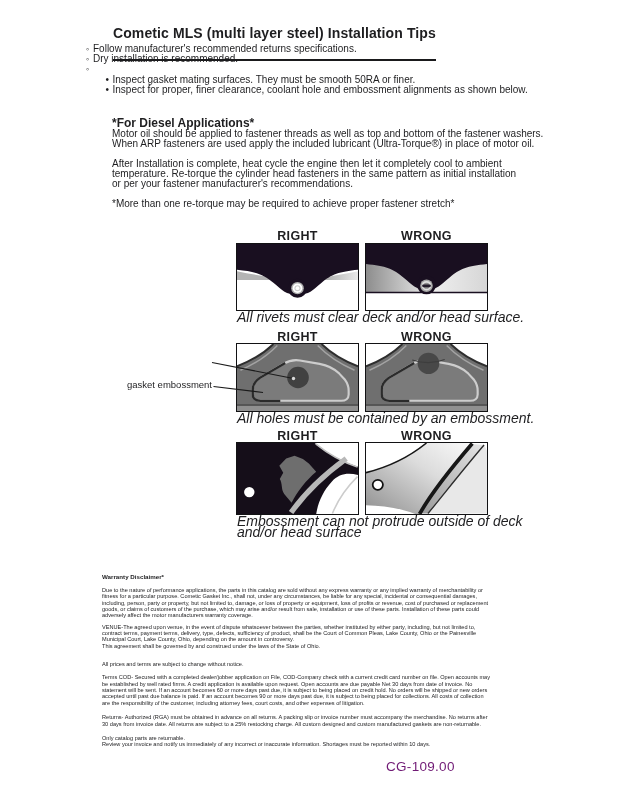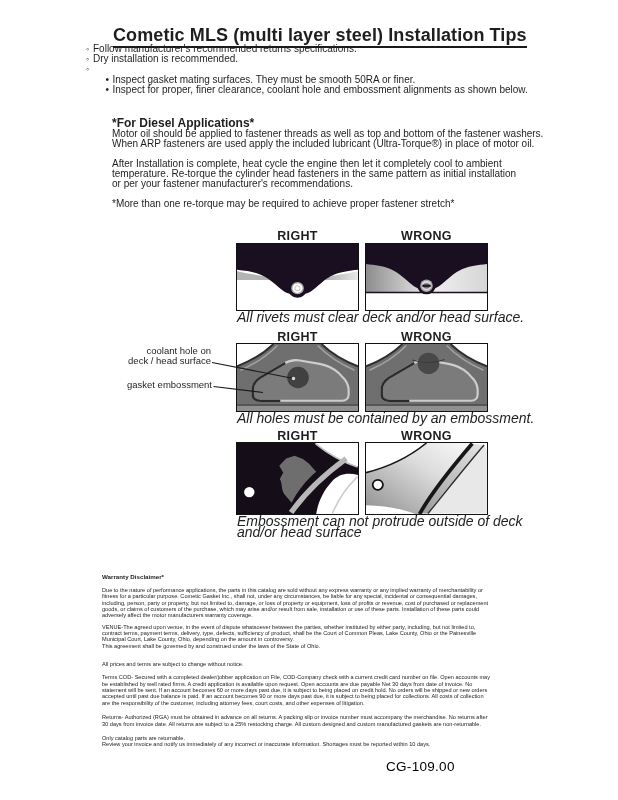--- a/index.html
+++ b/index.html
@@ -2,22 +2,22 @@
 <html><head>
 <meta charset="utf-8">
 <style>
   html,body{margin:0;padding:0;background:#ffffff;}
   .page{position:relative;width:618px;height:800px;background:#ffffff;overflow:hidden;
         font-family:"Liberation Sans","DejaVu Sans",sans-serif;color:#1e1e20;}
   .abs{position:absolute;}
   .pre{white-space:pre-line;}
 
   
-  .doc-title{left:113px;top:25px;font-size:18px;font-weight:bold;
-             border-bottom:2px solid #1a1a1c;padding-bottom:0;letter-spacing:.1px;}
+  .doc-title{left:113px;top:25px;font-size:14px;font-weight:bold;
+             border-bottom:2px solid #1a1a1c;padding-bottom:18px;letter-spacing:.1px;}
 
   
   .bullets{left:86px;top:44px;width:460px;font-size:10px;line-height:10.2px;}
   .b-row{display:flex;align-items:flex-start;}
   .b-row .marker{flex:0 0 7px;font-size:9px;line-height:10.2px;}
   .b-row.lvl2{padding-left:19.5px;}
   .b-row.lvl2 .marker{font-size:10px;}
 
   
   .diesel{left:112px;top:117px;width:450px;font-size:10px;line-height:10.2px;}
@@ -42,21 +42,21 @@
   .disclaimer{left:102px;top:573px;width:415px;font-size:5.6px;line-height:6.35px;color:#232325;}
   .disclaimer h4{margin:0;font-size:6.2px;line-height:7px;font-weight:bold;}
   .disclaimer p{margin:0;}
   .disclaimer .d1{margin-top:7px;}
   .disclaimer .d2{margin-top:5px;}
   .disclaimer .d3{margin-top:12px;}
   .disclaimer .d4{margin-top:7px;}
   .disclaimer .d5{margin-top:8px;}
   .disclaimer .d6{margin-top:8px;}
 
-  .doc-number{left:386px;top:759px;font-size:13.5px;letter-spacing:.3px;color:#000000;}
+  .doc-number{left:386px;top:759px;font-size:13.5px;letter-spacing:.3px;color:#701a75;}
 </style>
 </head>
 <body>
 
 <div class="page">
 
   <div class="abs doc-title">Cometic MLS (multi layer steel) Installation Tips</div>
 
   <div class="abs bullets">
     <div class="b-row lvl1">
@@ -133,22 +133,20 @@
       <circle cx="61.5" cy="43" r="3.2" fill="#8e8e8e"></circle>
       <rect x="57" y="41.6" width="9" height="3" rx="1.5" fill="#241c2b"></rect>
     </svg>
   </div>
 
   <div class="abs caption" style="left:237px;top:312px;">All rivets must clear deck and/or head surface.</div>
 
   <div class="abs dg-header" style="left:236px;top:330px;">RIGHT</div>
   <div class="abs dg-header" style="left:365px;top:330px;">WRONG</div>
 
-  <div class="abs side-label pre" style="left:101px;top:346px;">coolant hole on
-deck / head surface</div>
   <div class="abs side-label pre" style="left:102px;top:380px;">gasket embossment</div>
 
   <div class="abs panel p-r2" style="left:236px;top:343px;">
     <svg viewBox="0 0 123 69" preserveAspectRatio="none">
       <rect width="123" height="69" fill="#ffffff"></rect>
       <path d="M0,69 L0,23 C14,17.5 27,10 37,0 L86,0 C96,10 109,17.5 123,23 L123,69 Z" fill="#6f6f6f"></path>
       <path d="M0,23 C14,17.5 27,10 37,0" stroke="#2e2e2e" stroke-width="2" fill="none"></path>
       <path d="M3.5,27 C17,21 30,13 41,1.5" stroke="#a3a3a3" stroke-width="1.5" fill="none"></path>
       <path d="M123,23 C109,17.5 96,10 86,0" stroke="#2e2e2e" stroke-width="2" fill="none"></path>
       <path d="M119.5,27 C106,21 93,13 82,1.5" stroke="#a3a3a3" stroke-width="1.5" fill="none"></path>

